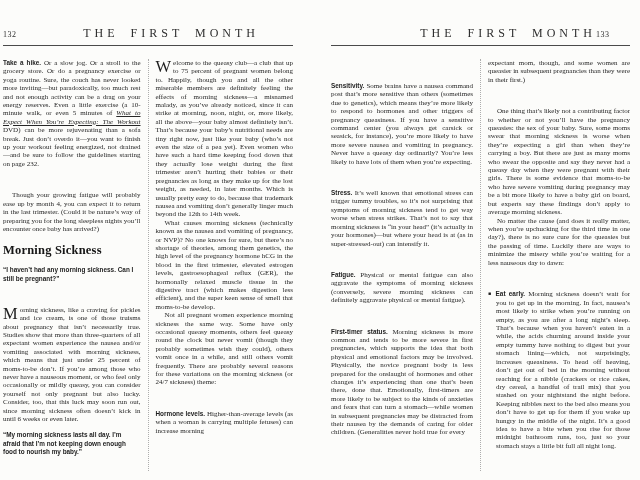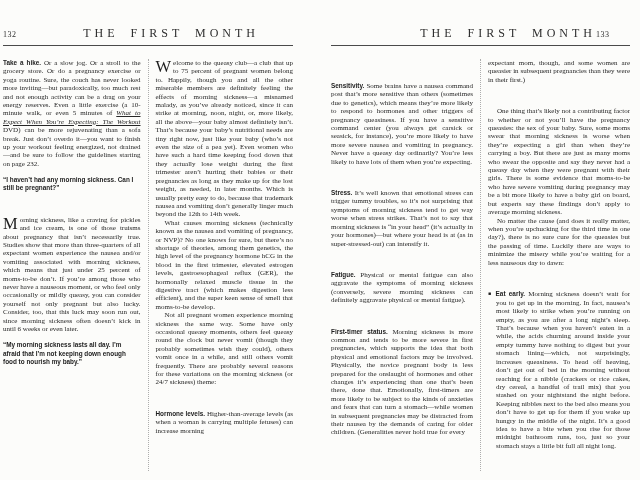--- a/index.html
+++ b/index.html
@@ -117,20 +117,22 @@
 
   <section class="page page-left">
     <header class="page-header">
       <span class="pagenum">132</span>
       <span class="running-title">THE FIRST MONTH</span>
       <span class="pagenum right"></span>
     </header>
     <div class="columns">
       <div class="col col-first">
           <p class="para"><span class="seg-lead">Take a hike.</span><span class="seg-plain"> Or a slow jog. Or a stroll to the grocery store. Or do a pregnancy exercise or yoga routine. Sure, the couch has never looked more inviting—but paradoxically, too much rest and not enough activity can be a drag on your energy reserves. Even a little exercise (a 10-minute walk, or even 5 minutes of </span><span class="seg-italic">What to Expect When You’re Expecting: The Workout</span><span class="seg-plain"> DVD) can be more rejuvenating than a sofa break. Just don’t overdo it—you want to finish up your workout feeling energized, not drained—and be sure to follow the guidelines starting on page 232.</span></p>
+          <p class="para indent gap"><span class="seg-plain">Though your growing fatigue will probably ease up by month 4, you can expect it to return in the last trimester. (Could it be nature’s way of preparing you for the long sleepless nights you’ll encounter once baby has arrived?)</span></p>
+          <h2 class="sec-heading">Morning Sickness</h2>
           <p class="question">“I haven’t had any morning sickness. Can I still be pregnant?”</p>
           <p class="para gap"><span class="dropcap">M</span><span class="seg-plain">orning sickness, like a craving for pickles and ice cream, is one of those truisms about pregnancy that isn’t necessarily true. Studies show that more than three-quarters of all expectant women experience the nausea and/or vomiting associated with morning sickness, which means that just under 25 percent of moms-to-be don’t. If you’re among those who never have a nauseous moment, or who feel only occasionally or mildly queasy, you can consider yourself not only pregnant but also lucky. Consider, too, that this luck may soon run out, since morning sickness often doesn’t kick in until 6 weeks or even later.</span></p>
           <p class="question">“My morning sickness lasts all day. I’m afraid that I’m not keeping down enough food to nourish my baby.”</p>
         </div>
       <div class="col col-second">
           <p class="para"><span class="dropcap">W</span><span class="seg-plain">elcome to the queasy club—a club that up to 75 percent of pregnant women belong to. Happily, though you and all the other miserable members are definitely feeling the effects of morning sickness—a misnamed malady, as you’ve already noticed, since it can strike at morning, noon, night, or, more likely, all the above—your baby almost definitely isn’t. That’s because your baby’s nutritional needs are tiny right now, just like your baby (who’s not even the size of a pea yet). Even women who have such a hard time keeping food down that they actually lose weight during the first trimester aren’t hurting their babies or their pregnancies as long as they make up for the lost weight, as needed, in later months. Which is usually pretty easy to do, because that trademark nausea and vomiting don’t generally linger much beyond the 12th to 14th week.</span></p>
           <p class="para indent"><span class="seg-plain">What causes morning sickness (technically known as the nausea and vomiting of pregnancy, or NVP)? No one knows for sure, but there’s no shortage of theories, among them genetics, the high level of the pregnancy hormone hCG in the blood in the first trimester, elevated estrogen levels, gastroesophageal reflux (GER), the hormonally relaxed muscle tissue in the digestive tract (which makes digestion less efficient), and the super keen sense of smell that moms-to-be develop.</span></p>
           <p class="para indent"><span class="seg-plain">Not all pregnant women experience morning sickness the same way. Some have only occasional queasy moments, others feel queasy round the clock but never vomit (though they probably sometimes wish they could), others vomit once in a while, and still others vomit frequently. There are probably several reasons for these variations on the morning sickness (or 24/7 sickness) theme:</span></p>
           <p class="para gap"><span class="seg-lead">Hormone levels.</span><span class="seg-plain"> Higher-than-average levels (as when a woman is carrying multiple fetuses) can increase morning</span></p>
         </div>

